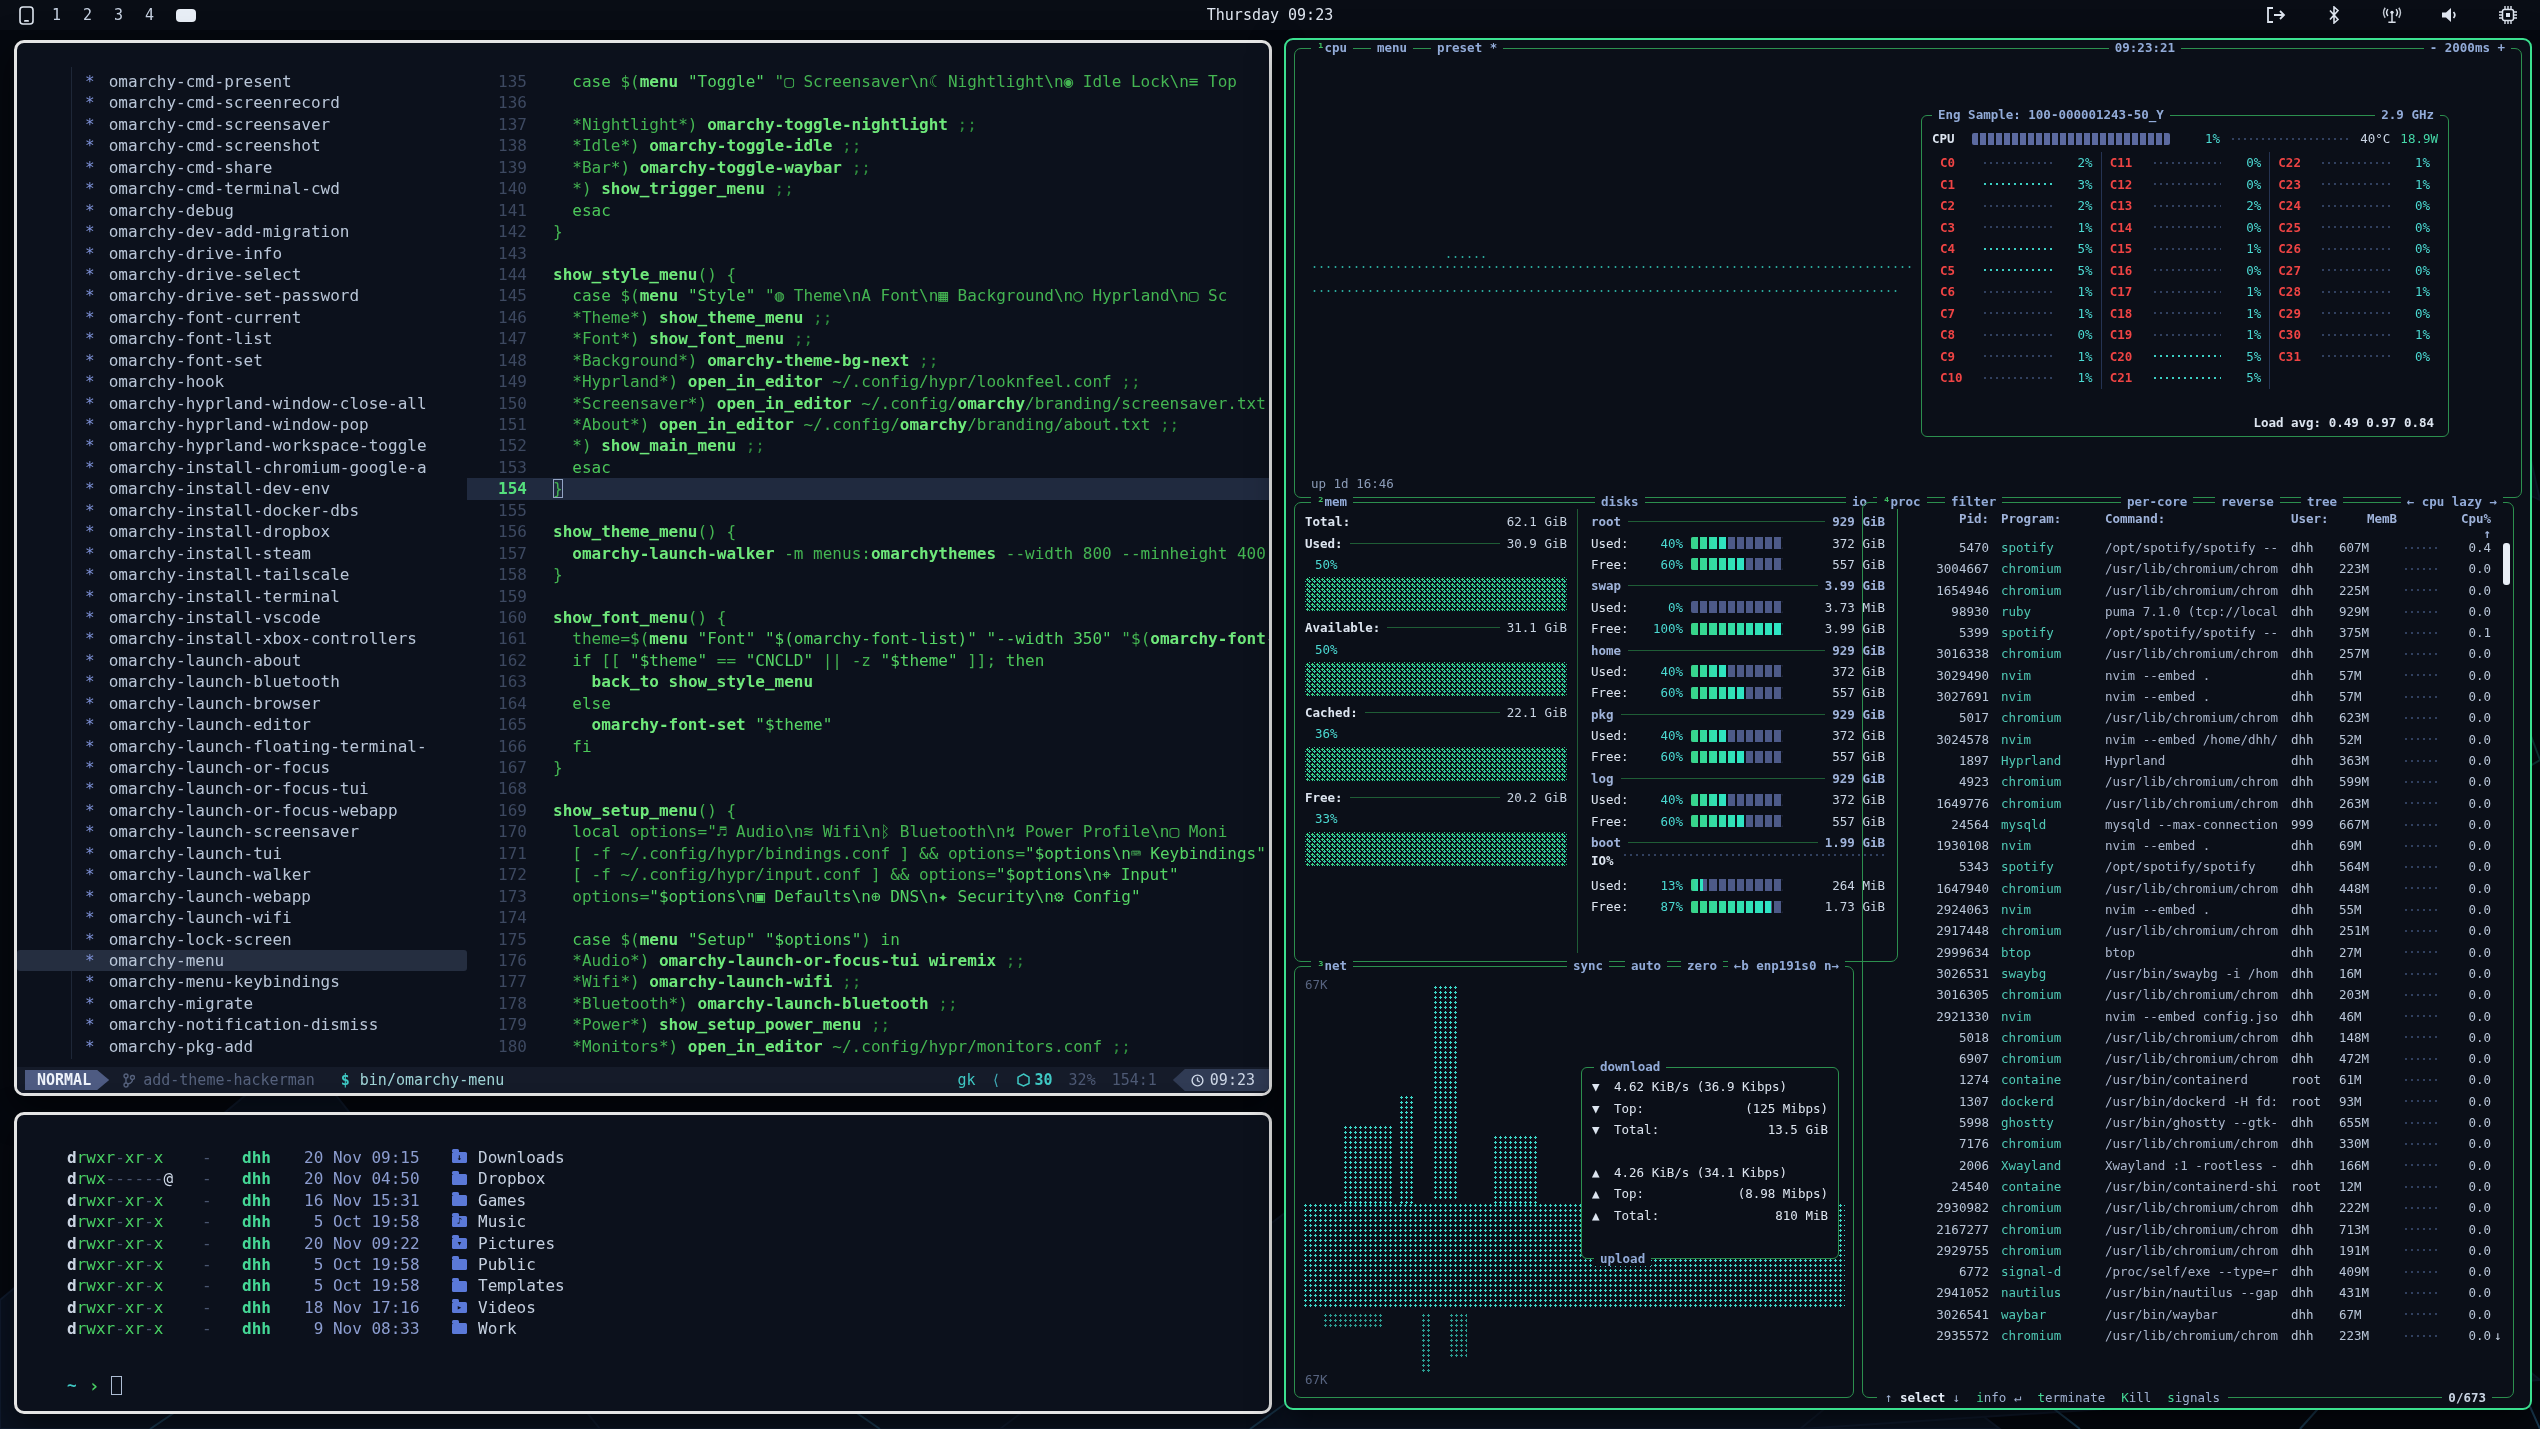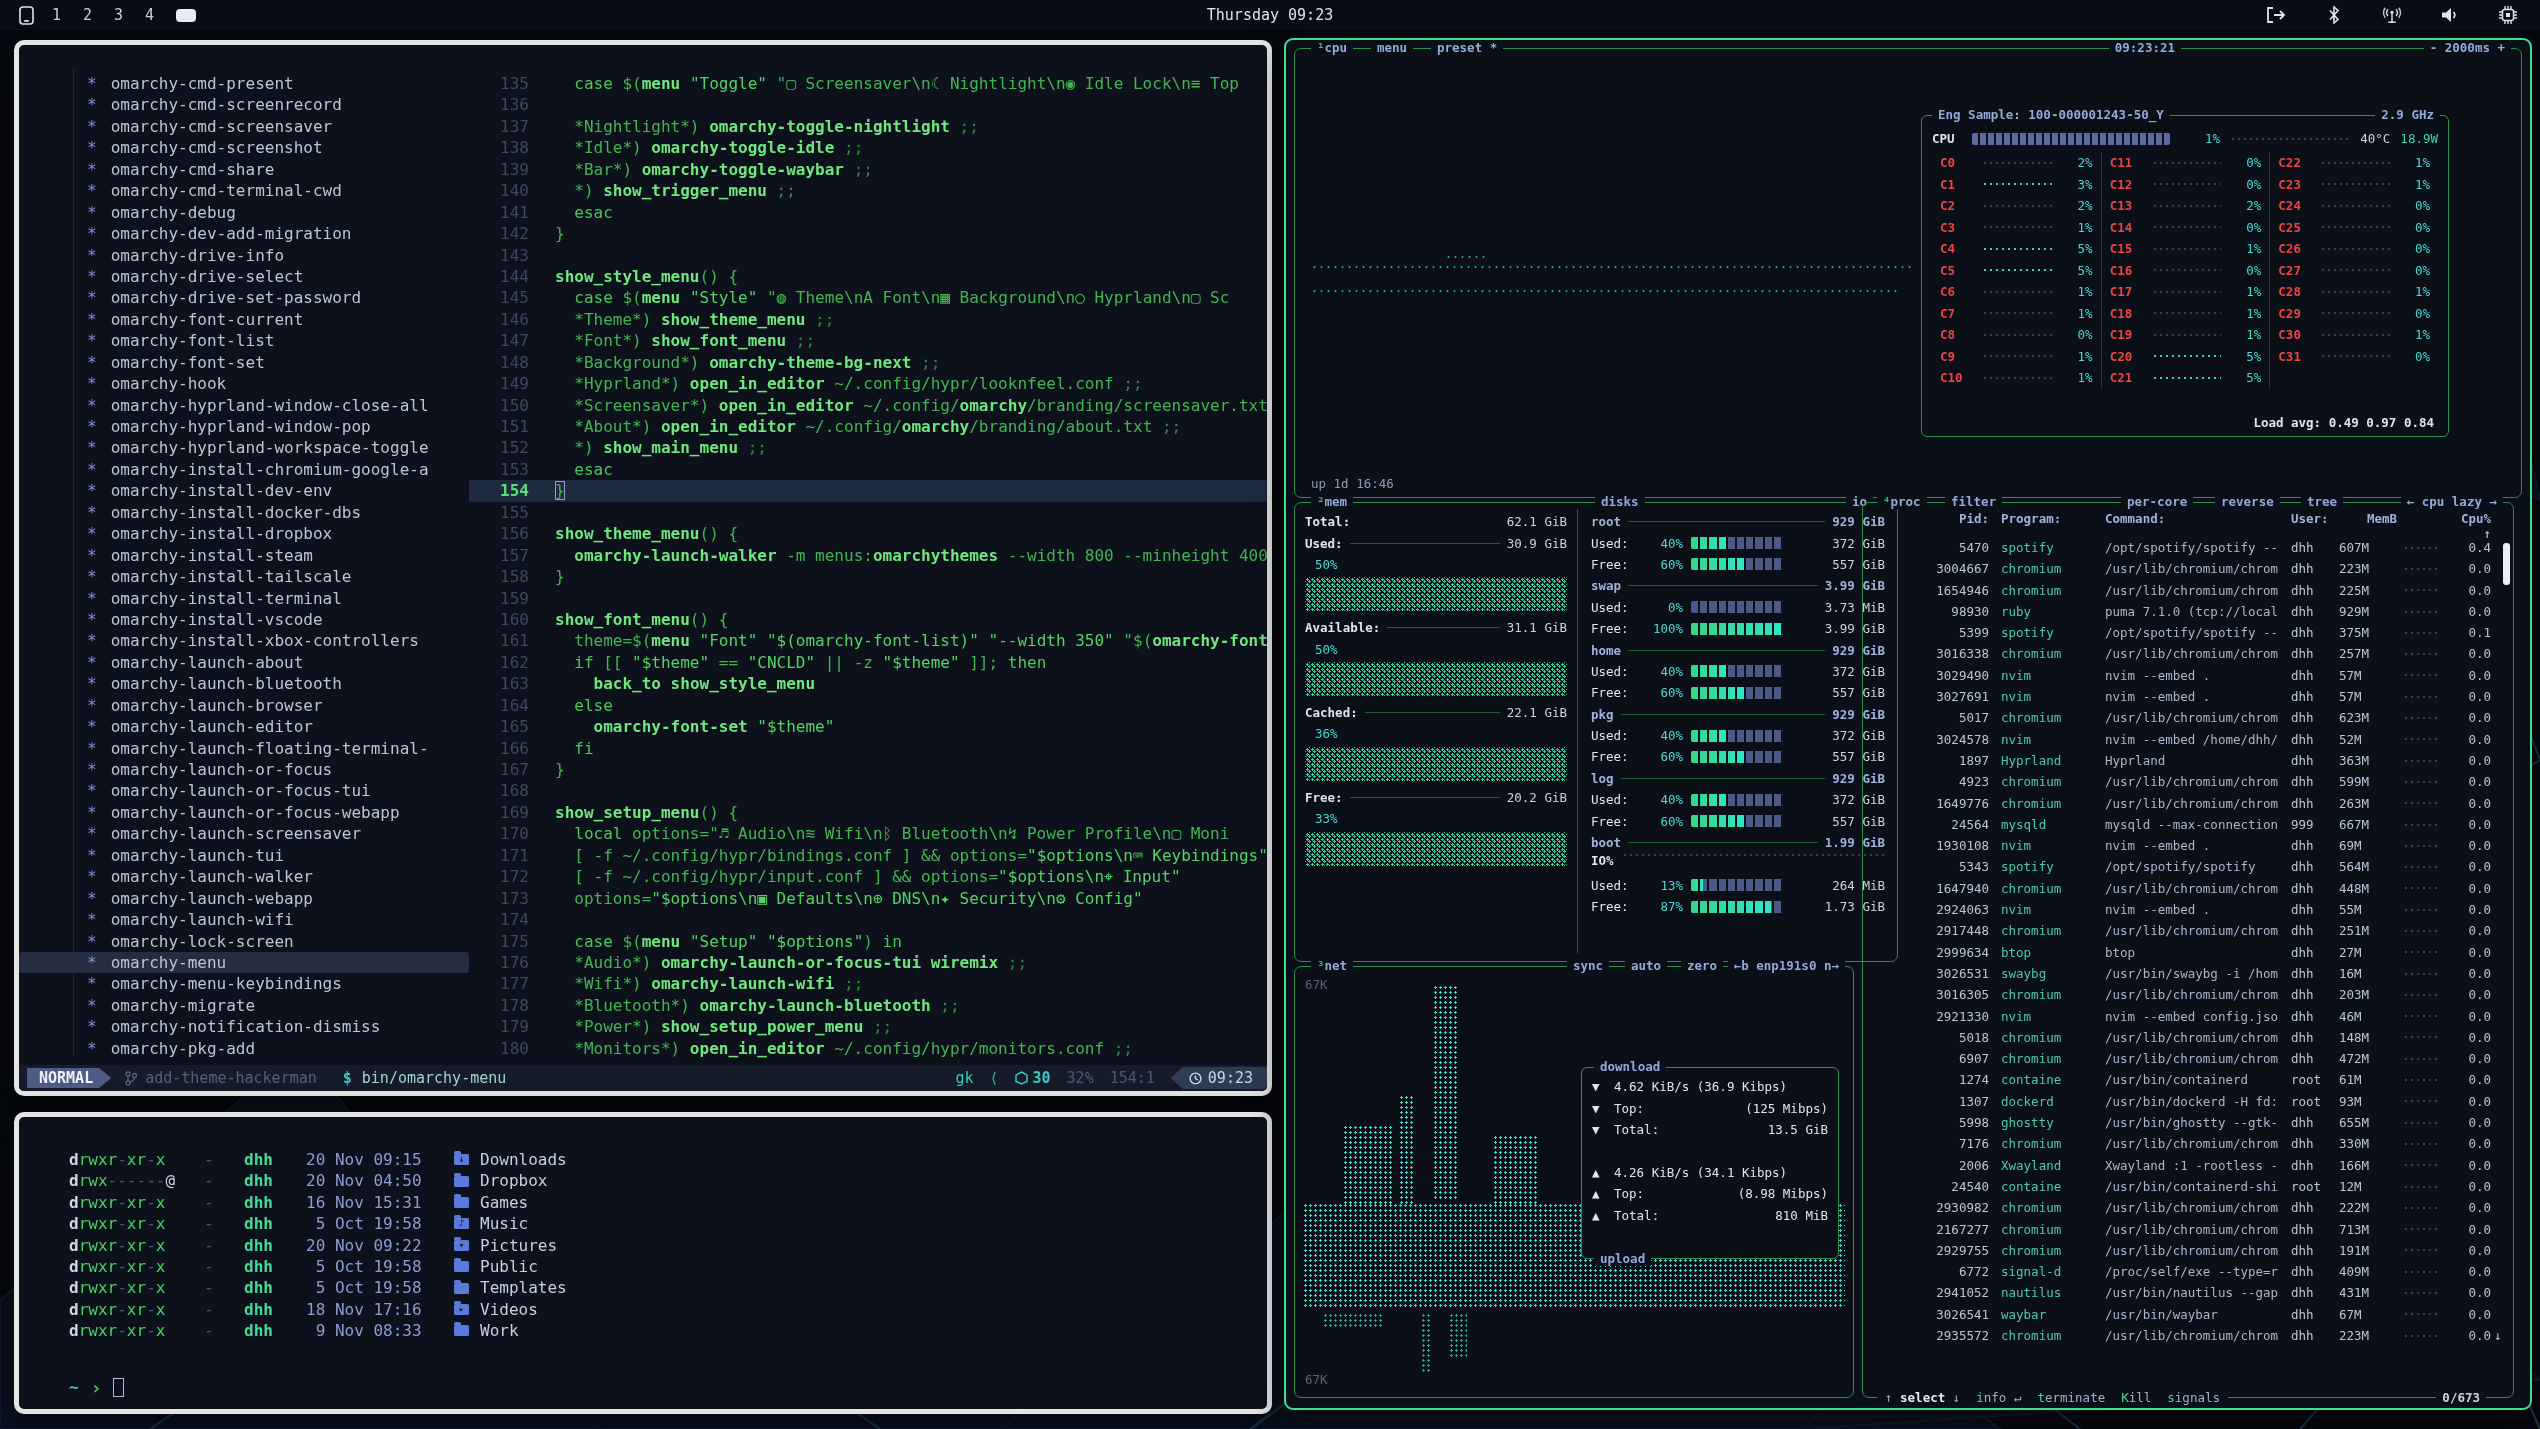--- a/index.html
+++ b/index.html
@@ -23,21 +23,21 @@
   #topbar{position:absolute;left:0;top:0;width:2540px;height:30px;background:var(--bar);
     display:flex;align-items:center;font-size:15px;color:#dfe6f0}
   .ws{display:flex;align-items:center;gap:22px;margin-left:16px}
   .wsnum{color:#c7d2e2;cursor:default}
   .wspill{width:20px;height:13px;border-radius:4px;background:#e8eef6}
   #barclock{position:absolute;left:0;right:0;text-align:center;color:#dfe6f0}
   .baricons{margin-left:auto;display:flex;align-items:center;gap:38px;margin-right:22px}
   .bic{width:20px;height:20px;display:inline-flex;align-items:center;justify-content:center}
   .bic svg{display:block}
   
-  .win{position:absolute;background:var(--term);border-radius:10px;border:5px solid #e5e5e5;
+  .win{position:absolute;background:var(--term);border-radius:10px;border:3px solid #e5e5e5;
     box-shadow:0 12px 34px rgba(0,0,0,.55);overflow:hidden}
   
   #editor{left:14px;top:40px;width:1258px;height:1056px;font-size:16px}
   #edrows{position:absolute;left:0;top:28px;right:0}
   .erow{display:flex;height:21.45px;line-height:21.45px;white-space:pre}
   .fitem{width:450px;flex:0 0 450px;padding-left:68px;color:var(--filetx);overflow:hidden;position:relative}
   .fitem .mark{color:var(--mark);font-weight:normal;margin-right:14px}
   .fitem.sel{background:var(--selbg);border-radius:3px}
   .gut{width:60px;flex:0 0 60px;text-align:right;color:var(--lineno)}
   .codeln{flex:1;padding-left:26px;overflow:hidden;color:var(--g1)}
@@ -159,21 +159,21 @@
   .ppid{text-align:right;color:#b9c6d8}
   .pprog{color:var(--prog)}
   .pcmd{overflow:hidden;color:#aab6cc}
   .puser{color:#b9c6d8}
   .pmem{text-align:left;color:#b9c6d8}
   .pdots{align-self:center;margin:0 6px;background-image:radial-gradient(circle,#31405f 1px,transparent 1.2px);background-size:6px 4px;height:4px}
   .pcpu{text-align:right;color:#b9c6d8}
   .parr{color:#c9d4e3;text-align:center}
   .th-r{text-align:right}
   #procscroll{position:absolute;right:3px;top:40px;width:7px;height:42px;background:#e8eef6;border-radius:3px}
-  #procfoot{position:absolute;bottom:-8px;left:14px;right:27px;display:flex;align-items:center;line-height:14px}
+  #procfoot{position:absolute;bottom:-8px;left:14px;right:21px;display:flex;align-items:center;line-height:14px}
   .pfitem{background:var(--term2);padding:0 8px;color:#9fb0d0;white-space:pre}
   .pfitem b{color:#e5ecf6}
   .pfitem .k{color:#45d896}
   #proccount{margin-left:auto;background:var(--term2);padding:0 6px;color:#c9d4e3;font-weight:bold}
 </style>
 </head>
 <body>
 
 <div id="stage">
 

